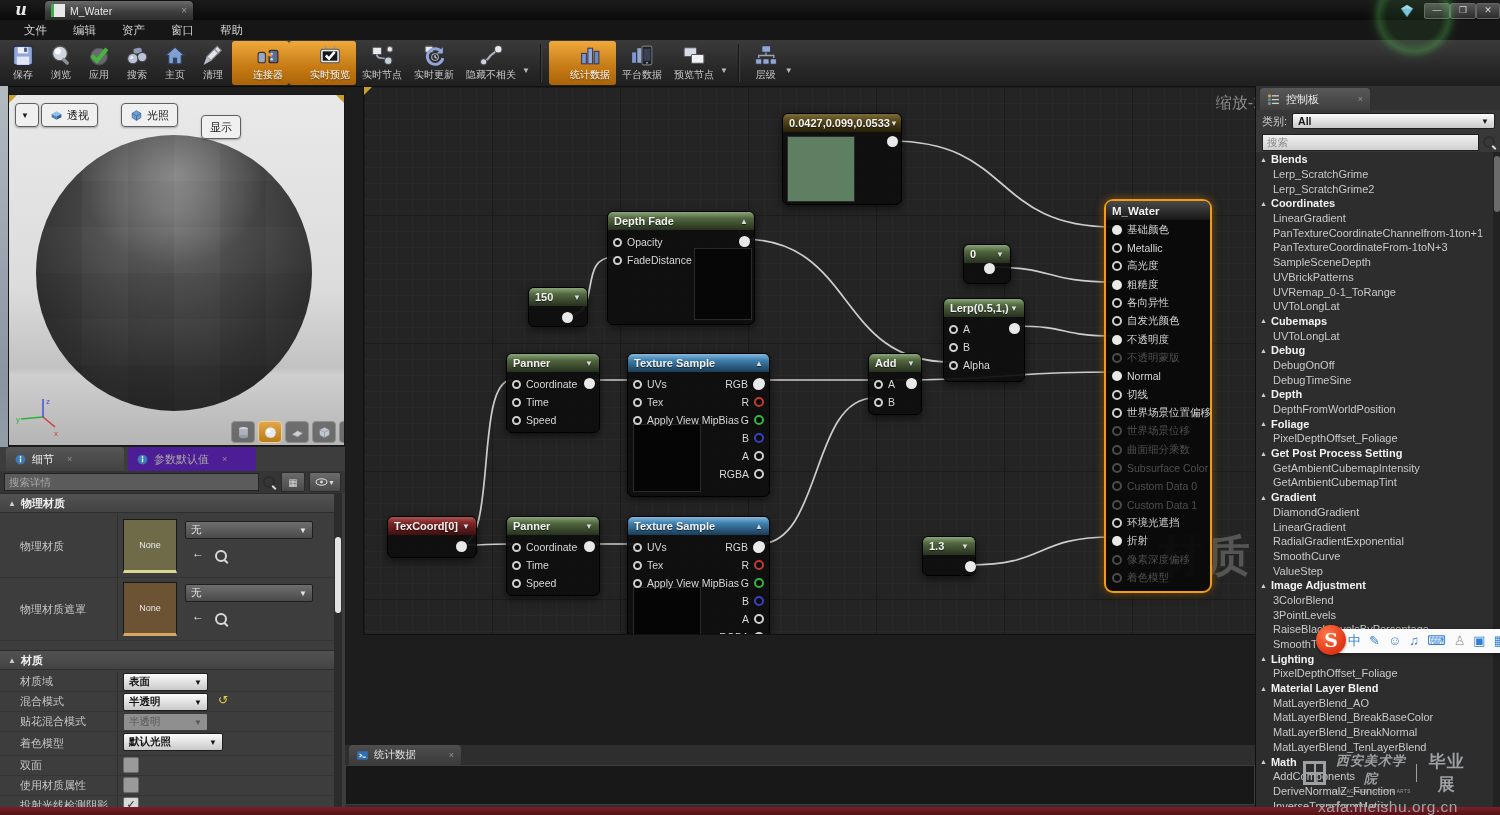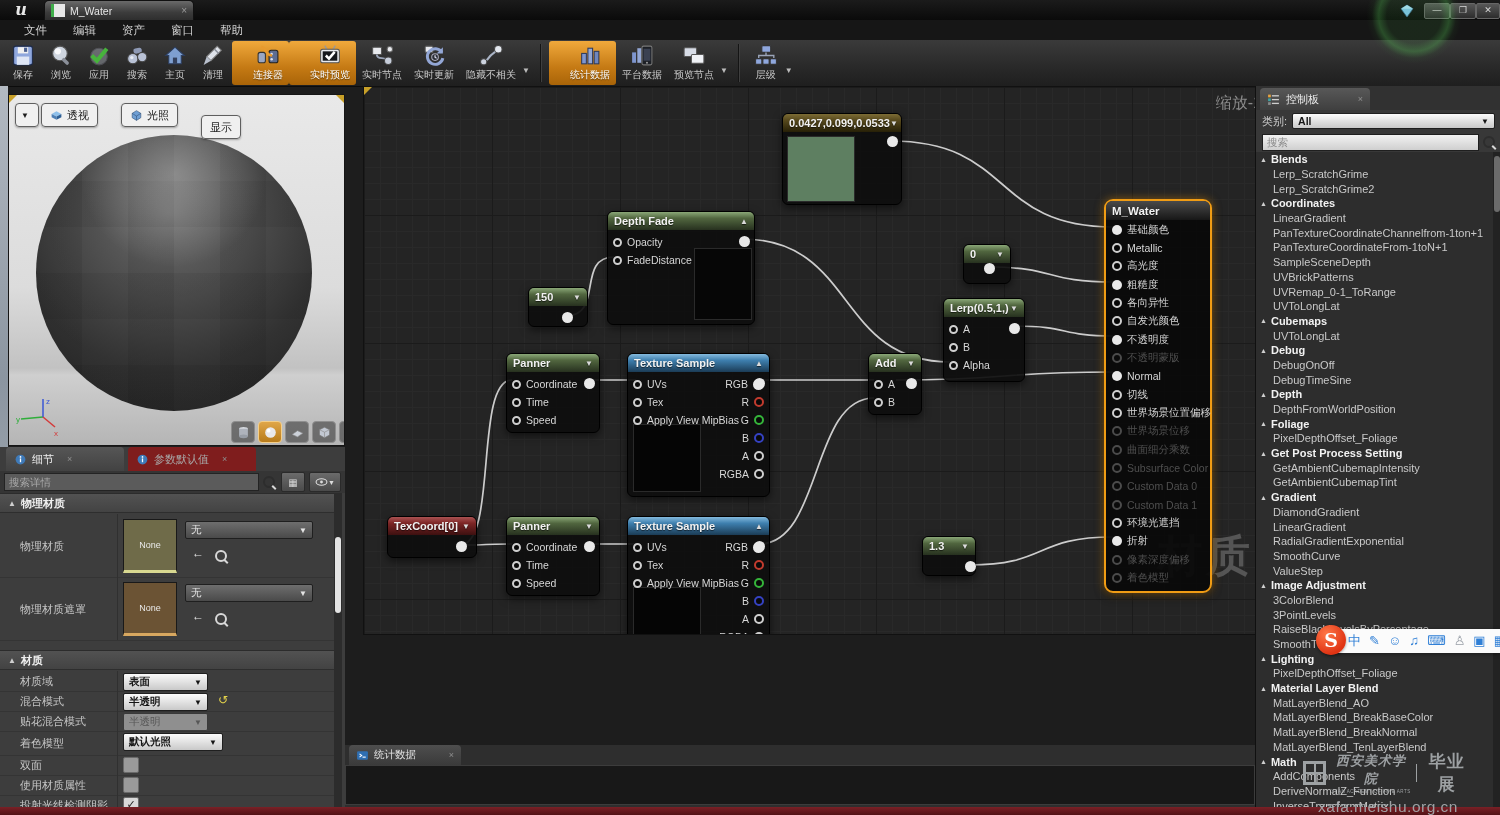--- a/index.html
+++ b/index.html
@@ -58,21 +58,21 @@
   .shape-btn.active{background:linear-gradient(180deg,#e0a648,#b87c1c);border-color:#f4cf8a;}
   #gizmo{left:6px;top:300px;}
 
   
   #details{left:0;top:447px;width:345px;height:368px;background:#3d3d3d;overflow:hidden;}
   .dtab{top:0;height:24px;display:flex;align-items:center;gap:5px;padding:0 8px;box-sizing:border-box;border-radius:4px 4px 0 0;}
   .dtab svg{width:13px;height:13px;}
   .dtab .t{font-size:11px;}
   .dtab .x{font-size:9px;color:#8f8f8f;margin-left:8px;}
   #dtab1{left:6px;width:118px;background:linear-gradient(180deg,#565656,#424242);color:#efefef;}
-  #dtab2{left:128px;width:128px;background:#7f1d1d;color:#a8a8a8;}
+  #dtab2{left:128px;width:128px;background:#4c1d95;color:#a8a8a8;}
   #dsearch-row{left:0;top:24px;width:345px;height:22px;background:#353535;display:flex;align-items:center;padding:0 4px;gap:4px;box-sizing:border-box;}
   #dsearch{flex:1;height:16px;background:#5b5b5b;border:1px solid #232323;color:#cfcfcf;font-size:10.5px;padding:0 4px;}
   #dsearch::placeholder{color:#a9a9a9;}
   .mini-btn{width:22px;height:18px;background:linear-gradient(180deg,#6b6b6b,#4a4a4a);border:1px solid #2a2a2a;border-radius:2px;
     display:flex;align-items:center;justify-content:center;color:#ddd;font-size:10px;}
   .sec-hdr{left:0;width:338px;height:20px;background:linear-gradient(180deg,#525252,#434343);border-top:1px solid #2c2c2c;border-bottom:1px solid #2e2e2e;
     color:#efefef;font-size:11px;font-weight:bold;display:flex;align-items:center;padding-left:8px;box-sizing:border-box;gap:5px;}
   .sec-hdr .tri{font-size:8px;color:#cfcfcf;}
   .prop-label{color:#c6c6c6;font-size:11px;}
   .asset-thumb{width:52px;height:50px;display:flex;align-items:center;justify-content:center;color:#e9e9e9;font-size:9px;border:1px solid #191919;}
@@ -873,21 +873,21 @@
           <span>Blends</span>
         </div>
         <div class="pal-item">Lerp_ScratchGrime</div>
         <div class="pal-item">Lerp_ScratchGrime2</div>
         <div class="pal-cat-row">
           <span class="tri">▲</span>
           <span>Coordinates</span>
         </div>
         <div class="pal-item">LinearGradient</div>
         <div class="pal-item">PanTextureCoordinateChannelfrom-1ton+1</div>
-        <div class="pal-item">PanTextureCoordinateFrom-1toN+1</div>
+        <div class="pal-item">PanTextureCoordinateFrom-1toN+3</div>
         <div class="pal-item">SampleSceneDepth</div>
         <div class="pal-item">UVBrickPatterns</div>
         <div class="pal-item">UVRemap_0-1_ToRange</div>
         <div class="pal-item">UVToLongLat</div>
         <div class="pal-cat-row">
           <span class="tri">▲</span>
           <span>Cubemaps</span>
         </div>
         <div class="pal-item">UVToLongLat</div>
         <div class="pal-cat-row">

